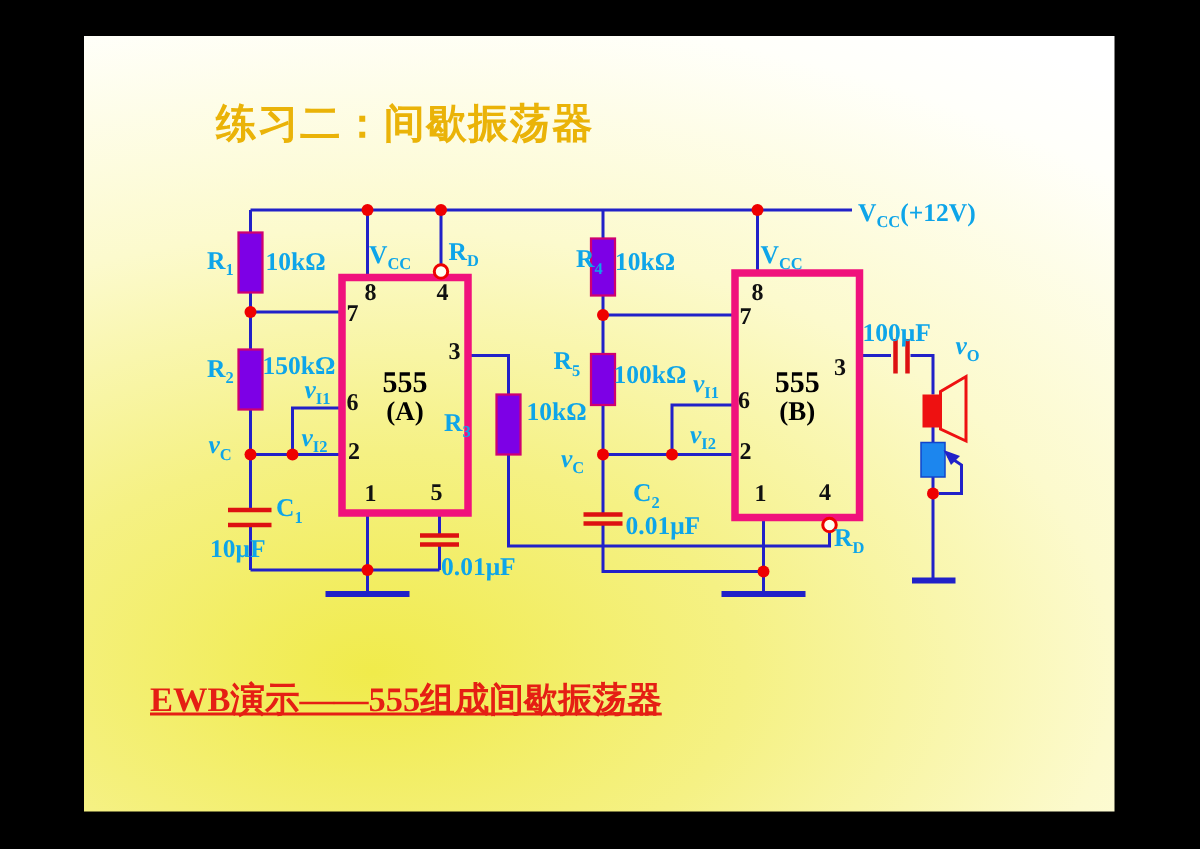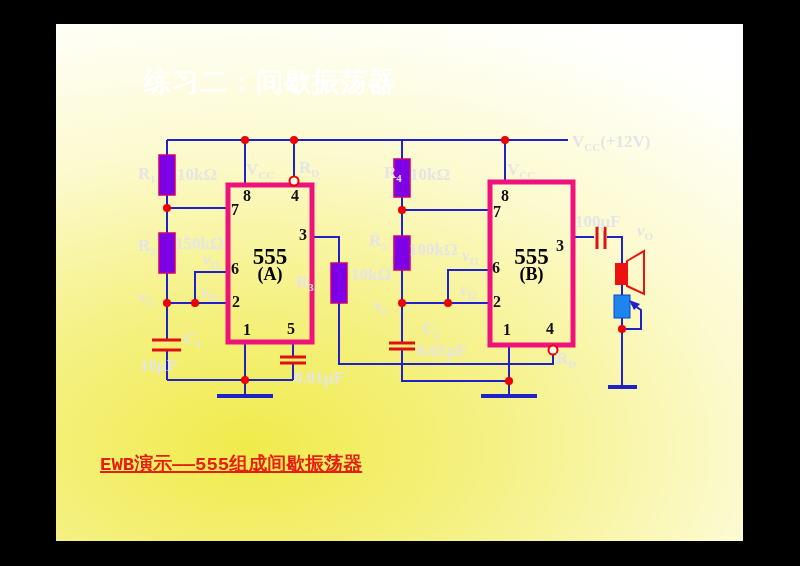--- a/index.html
+++ b/index.html
@@ -9,43 +9,43 @@
     font-family:"Liberation Serif","DejaVu Serif",serif;
   }
   .slide {
     position:absolute; left:56px; top:24px; width:687px; height:517px;
     background: radial-gradient(ellipse 120% 95% at 28% 82%,
       #f0eb4b 0%, #f5f184 30%, #fcfacd 60%, #fffffa 90%, #ffffff 100%);
   }
   svg.schematic { position:absolute; left:0; top:0; }
   .title {
     position:absolute; left:144px; top:64px;
-    font-size:27px; font-weight:bold; color:#ffffff;
+    font-size:27px; font-weight:bold; color:#eab308;
     font-family:"Liberation Sans","DejaVu Sans",sans-serif;
     letter-spacing:1px; white-space:nowrap;
   }
   .footer {
     position:absolute; left:100px; top:451px;
-    font-size:19px; font-weight:bold; color:#e51f14;
+    font-size:23px; font-weight:bold; color:#e51f14;
     text-decoration:underline; text-decoration-thickness:2px;
-    font-family:Liberation Mono, monospace;
+    font-family:Liberation Serif, serif;
     white-space:nowrap; cursor:pointer;
   }
   .lbl {
-    position:absolute; font-size:17px; font-weight:bold; color:#e5e5e5;
+    position:absolute; font-size:17px; font-weight:bold; color:#0ea5e9;
     white-space:nowrap; line-height:1;
   }
   .lbl sub { font-size:11px; line-height:1; }
   .lbl i { font-style:italic; }
   .pin {
     position:absolute; font-size:16px; font-weight:bold; color:#111;
     line-height:1;
   }
   .chiptxt {
-    position:absolute; text-align:center; font-size:23px; font-weight:bold;
+    position:absolute; text-align:center; font-size:20px; font-weight:bold;
     color:#000; line-height:1;
   }
 </style>
 </head>
 <body>
 
 <div class="canvas">
   <div class="slide"></div>
 
   <svg class="schematic" width="800" height="566" viewBox="0 0 800 566">

